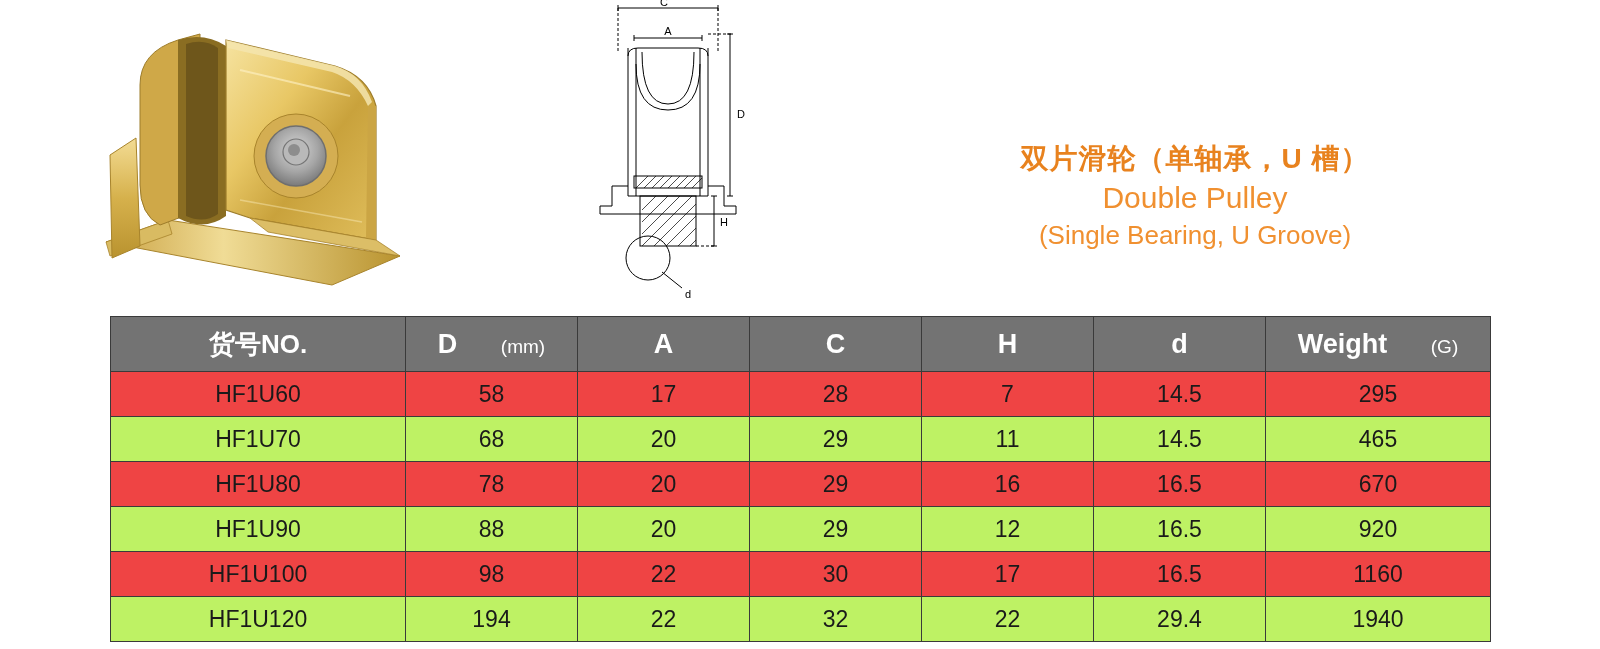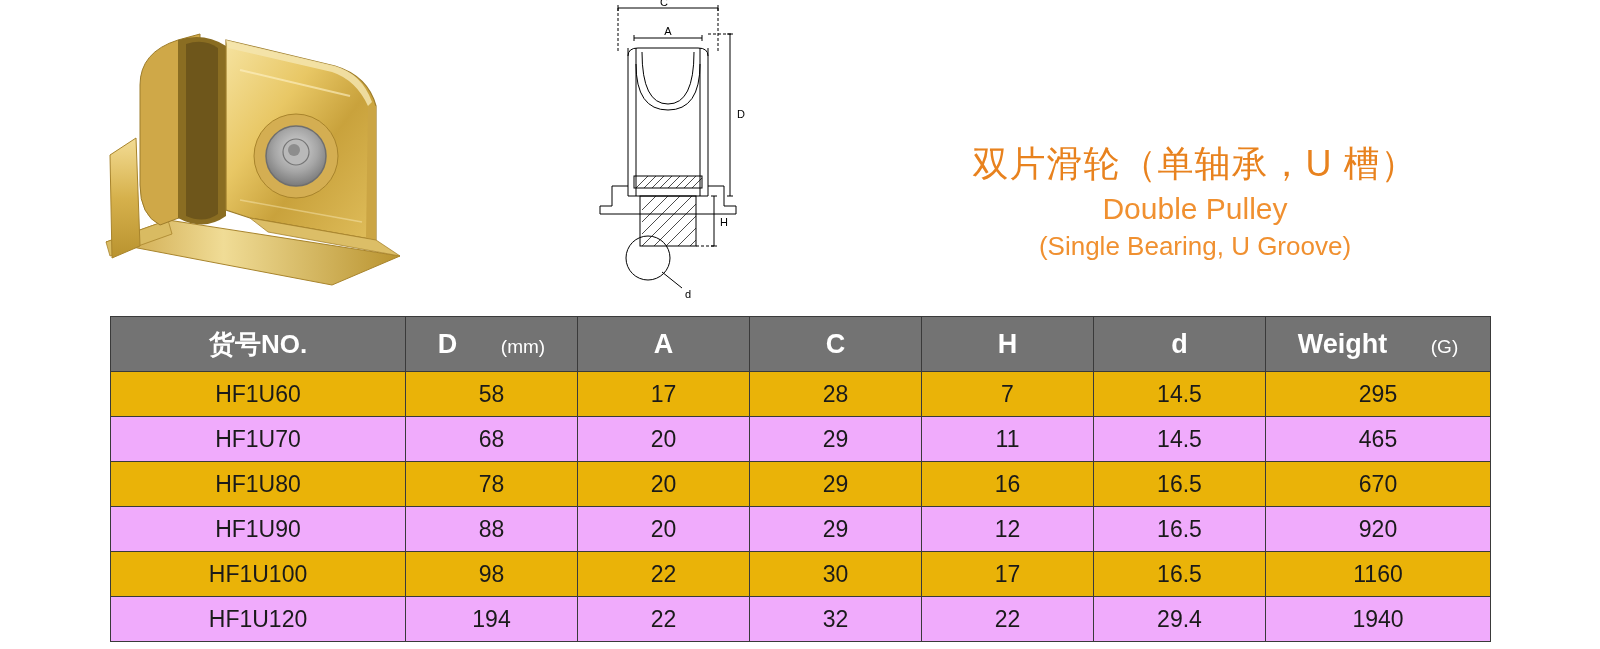--- a/index.html
+++ b/index.html
@@ -43,22 +43,22 @@
   
   .title-block {
     position: absolute;
     right: 145px;
     top: 140px;
     text-align: center;
     width: 520px;
   }
   .title-cn {
     color: #E8821E;
-    font-size: 36px;
-    font-weight: normal;
+    font-size: 28px;
+    font-weight: bold;
     letter-spacing: 1px;
     line-height: 1.35;
     white-space: nowrap;
   }
   .title-en {
     color: #F09030;
     font-size: 30px;
     line-height: 1.35;
     white-space: nowrap;
   }
@@ -97,24 +97,24 @@
     font-size: 19px;
     font-weight: normal;
     margin-left: 36px;
   }
   table.spec thead th.cn {
     font-size: 26px;
   }
   table.spec tbody td {
     height: 42px;
     font-size: 23px;
-    background: #f0abfc;
+    background: #bef264;
   }
   table.spec tbody tr.alt td {
-    background: #eab308;
+    background: #ef4444;
   }
   
   col.c0 { width: 295px; }
   col.c1 { width: 172px; }
   col.c2 { width: 172px; }
   col.c3 { width: 172px; }
   col.c4 { width: 172px; }
   col.c5 { width: 172px; }
   col.c6 { width: 225px; }
 </style>

